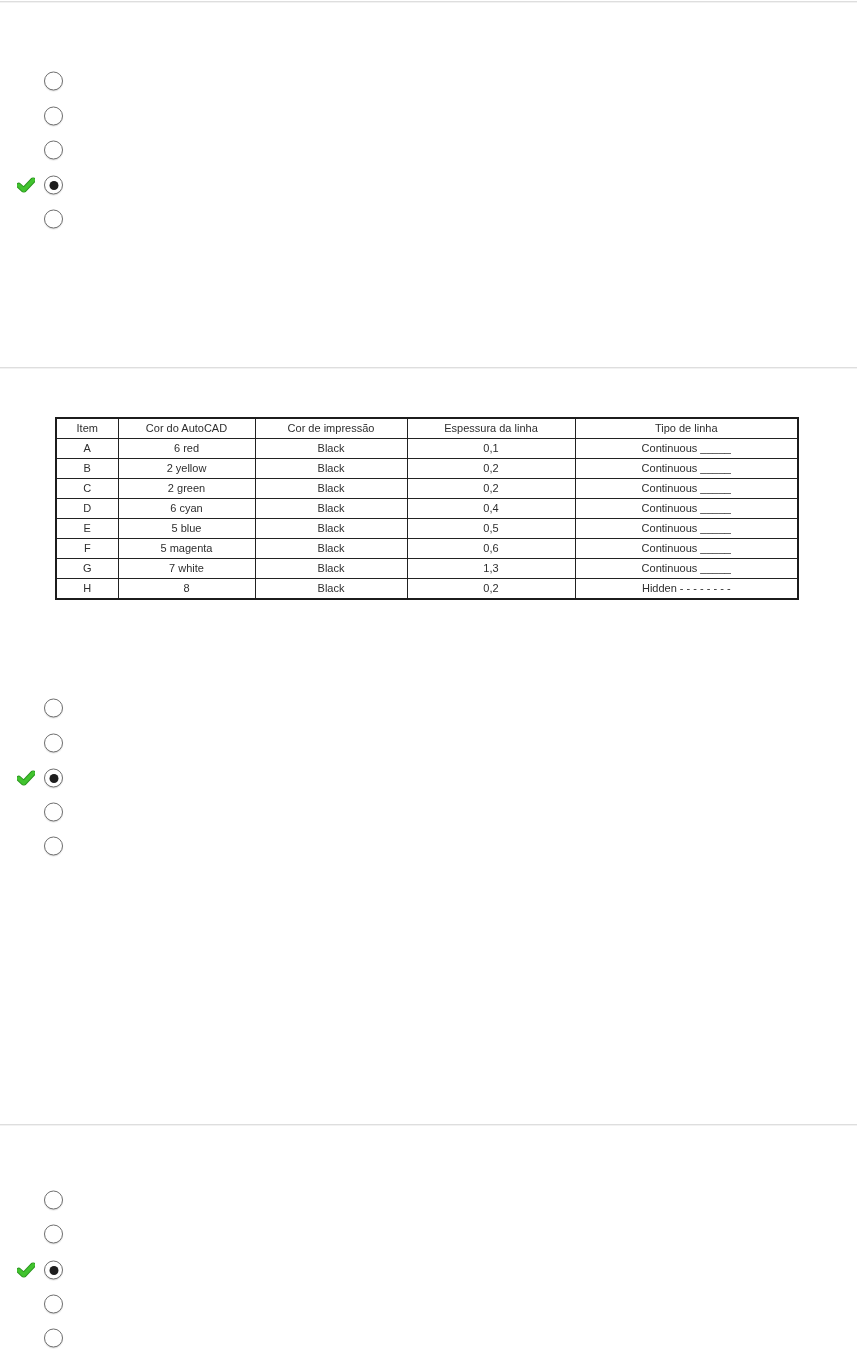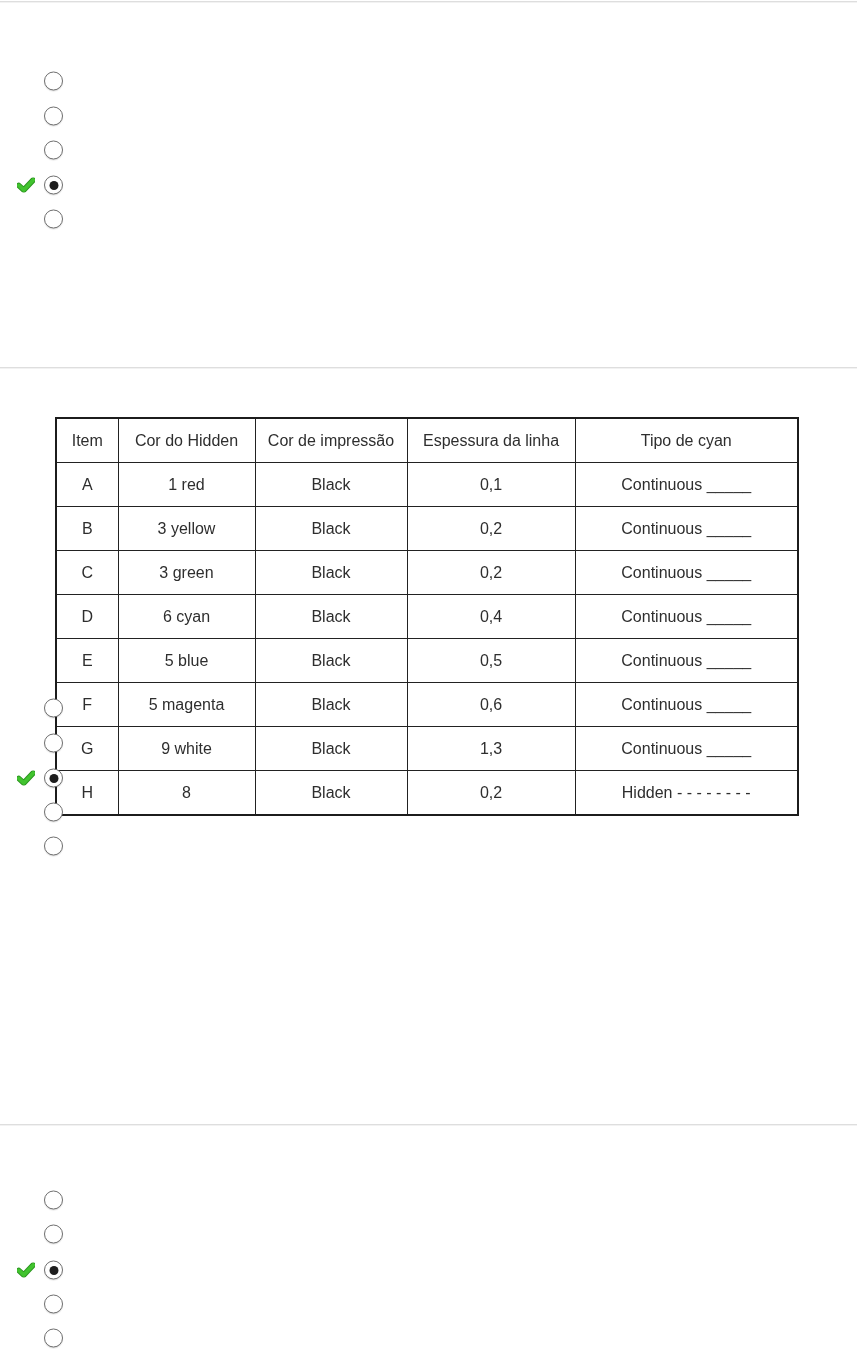--- a/index.html
+++ b/index.html
@@ -74,22 +74,22 @@
     border-collapse: collapse;
     table-layout: fixed;
     width: 742px;
     border: 2px solid #1c1c1c;
     color: #2e2e2e;
   }
   table.scan-table th,
   table.scan-table td {
     border: 1px solid #222222;
     height: 19px;
-    padding: 12px 2px;
-    font-size: 16px;
+    padding: 0 2px;
+    font-size: 11px;
     font-weight: normal;
     text-align: center;
     line-height: 19px;
     white-space: nowrap;
     overflow: hidden;
   }
 </style>
 </head>
 <body>
 
@@ -123,44 +123,44 @@
       <colgroup>
         <col style="width:62px;">
         <col style="width:137px;">
         <col style="width:152px;">
         <col style="width:168px;">
         <col style="width:223px;">
       </colgroup>
       <thead>
           <tr id="table-head-row">
             <th>Item</th>
-            <th>Cor do Hidden</th>
+            <th>Cor do AutoCAD</th>
             <th>Cor de impressão</th>
             <th>Espessura da linha</th>
-            <th>Tipo de cyan</th>
+            <th>Tipo de linha</th>
           </tr>
         </thead>
       <tbody id="table-body">
           <tr>
             <td>A</td>
-            <td>1 red</td>
+            <td>6 red</td>
             <td>Black</td>
             <td>0,1</td>
             <td>Continuous _____</td>
           </tr>
           <tr>
             <td>B</td>
-            <td>3 yellow</td>
+            <td>2 yellow</td>
             <td>Black</td>
             <td>0,2</td>
             <td>Continuous _____</td>
           </tr>
           <tr>
             <td>C</td>
-            <td>3 green</td>
+            <td>2 green</td>
             <td>Black</td>
             <td>0,2</td>
             <td>Continuous _____</td>
           </tr>
           <tr>
             <td>D</td>
             <td>6 cyan</td>
             <td>Black</td>
             <td>0,4</td>
             <td>Continuous _____</td>
@@ -174,21 +174,21 @@
           </tr>
           <tr>
             <td>F</td>
             <td>5 magenta</td>
             <td>Black</td>
             <td>0,6</td>
             <td>Continuous _____</td>
           </tr>
           <tr>
             <td>G</td>
-            <td>9 white</td>
+            <td>7 white</td>
             <td>Black</td>
             <td>1,3</td>
             <td>Continuous _____</td>
           </tr>
           <tr>
             <td>H</td>
             <td>8</td>
             <td>Black</td>
             <td>0,2</td>
             <td>Hidden  - - - - - - - -</td>

